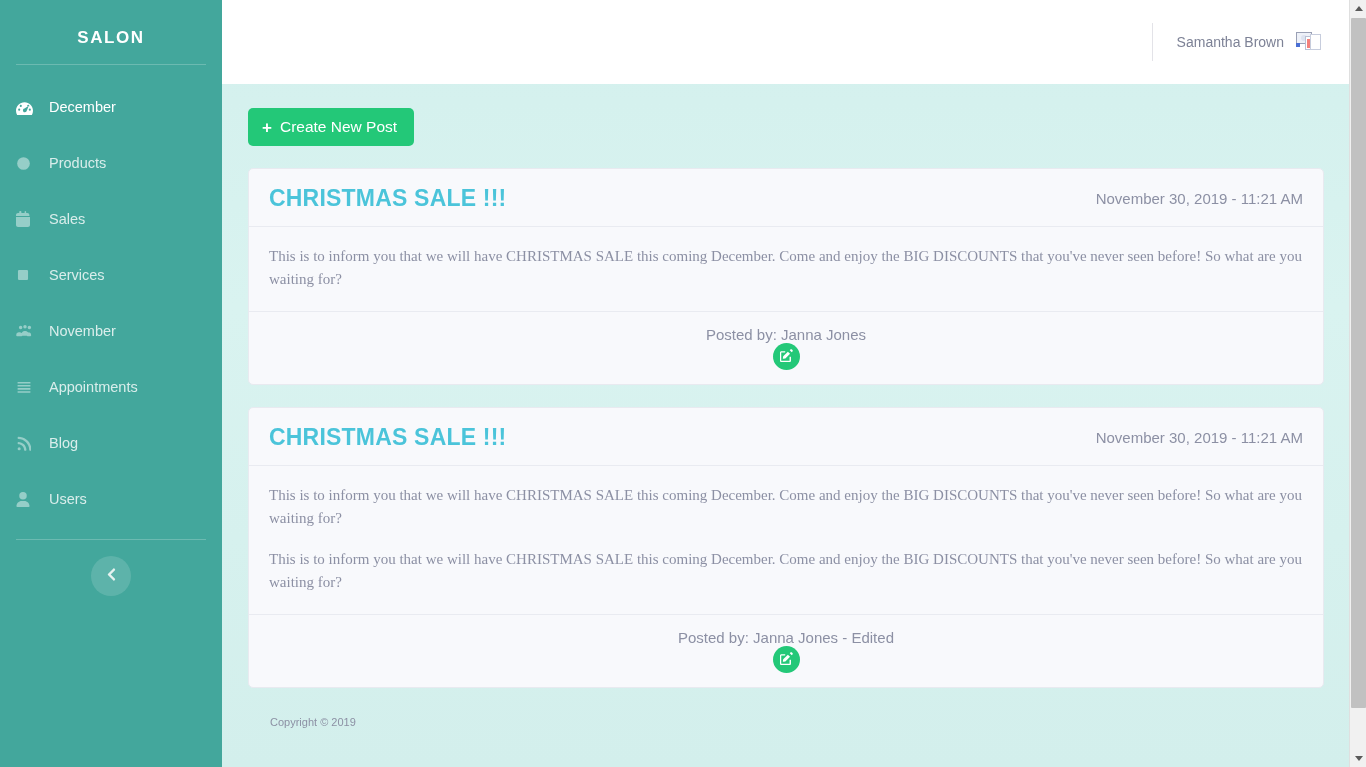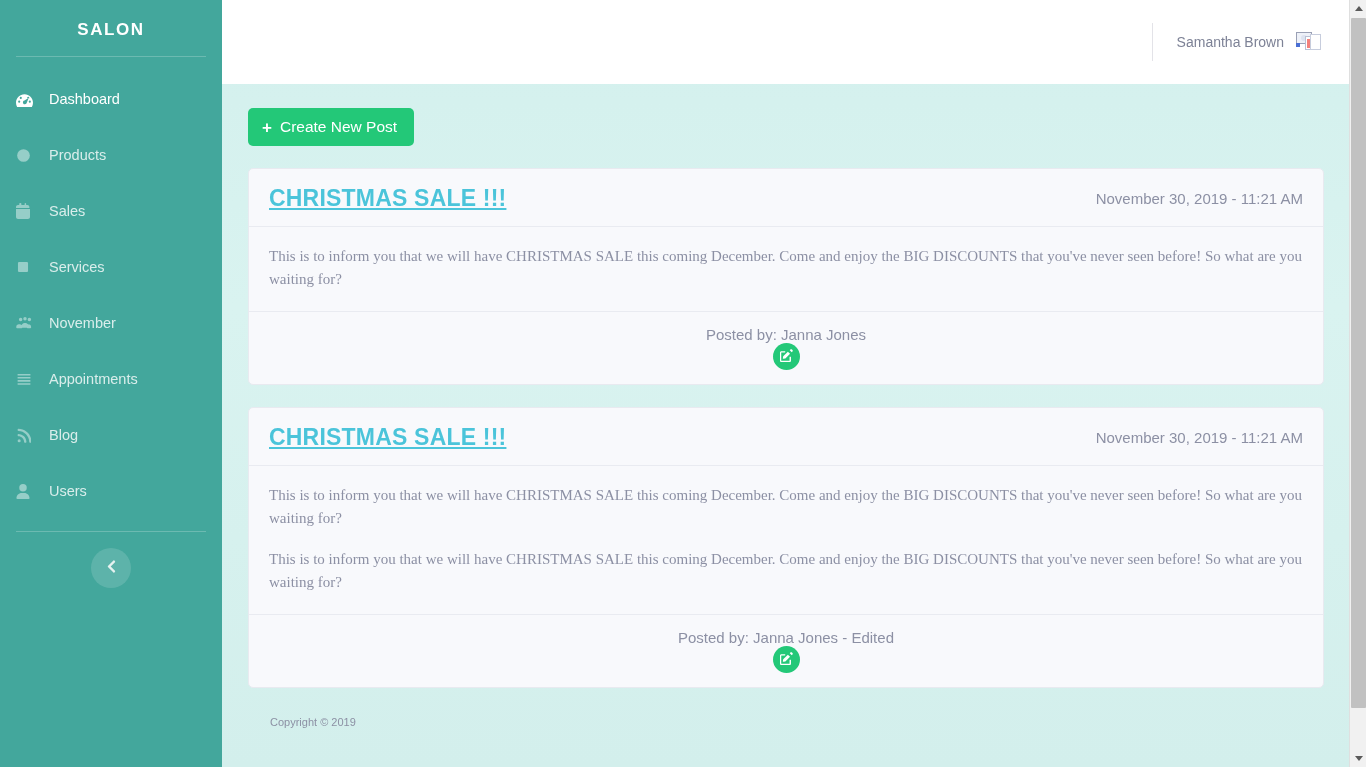--- a/index.html
+++ b/index.html
@@ -12,21 +12,21 @@
 
   #app { position: relative; width: 1366px; height: 767px; display: flex; }
 
   
   .sidebar {
     width: 222px;
     min-width: 222px;
     height: 767px;
     background: #43a79c;
     color: #ffffff;
-    padding-top: 8px;
+    padding-top: 16px;
     position: relative;
     z-index: 5;
   }
   .brand {
     text-align: center;
     font-size: 17px;
     font-weight: bold;
     letter-spacing: 1.6px;
     line-height: 24px;
     padding: 10px 18px 14px 18px;
@@ -141,21 +141,20 @@
     align-items: center;
     justify-content: space-between;
     padding: 16px 20px 14px 20px;
     border-bottom: 1px solid #e9ebf1;
   }
   .card-title {
     font-size: 23px;
     font-weight: bold;
     color: #4bc4da;
     letter-spacing: 0.2px;
-    text-decoration: underline;
   }
   .card-date {
     font-size: 15px;
     color: #8c90a4;
     white-space: nowrap;
   }
   .card-body { padding: 18px 20px 20px 20px; font-family: Liberation Serif, serif; }
   .card-body p {
     font-size: 15px;
     line-height: 23px;
@@ -240,21 +239,21 @@
     <div class="brand-divider"></div>
 
     <ul class="nav">
 
       <li class="nav-item active">
         <span class="ico">
           <svg width="17" height="17" viewBox="0 0 512 512">
               <path d="M256 96C114.6 96 0 210.6 0 352c0 46.6 12.5 90.4 34.3 128h443.4C499.5 442.4 512 398.6 512 352c0-141.4-114.6-256-256-256zM96 352a32 32 0 1 1 0-64 32 32 0 0 1 0 64zm48-112a32 32 0 1 1 0-64 32 32 0 0 1 0 64zm170 136a58 58 0 1 1-58-90l130-86-72 176zm54-136a32 32 0 1 1 0-64 32 32 0 0 1 0 64zm48 112a32 32 0 1 1 0-64 32 32 0 0 1 0 64z"></path>
             </svg>
         </span>
-        <span class="nav-label">Dashboard</span>
+        <span class="nav-label">December</span>
       </li>
 
       <li class="nav-item">
         <span class="ico">
           <svg width="15" height="15" viewBox="0 0 512 512">
               <circle cx="256" cy="256" r="216"></circle>
             </svg>
         </span>
         <span class="nav-label">Products</span>
       </li>

